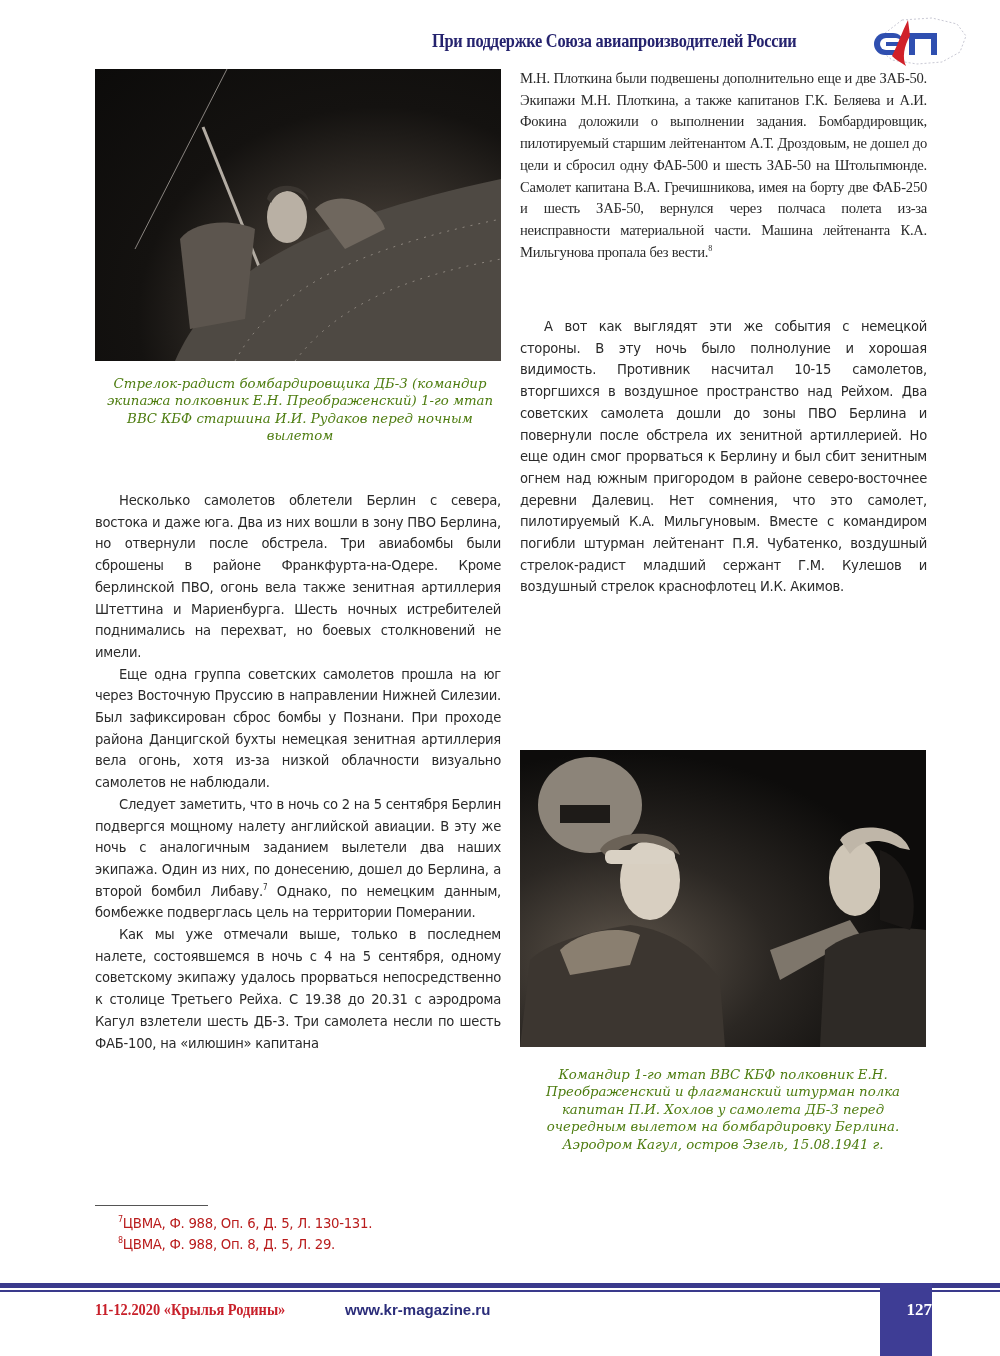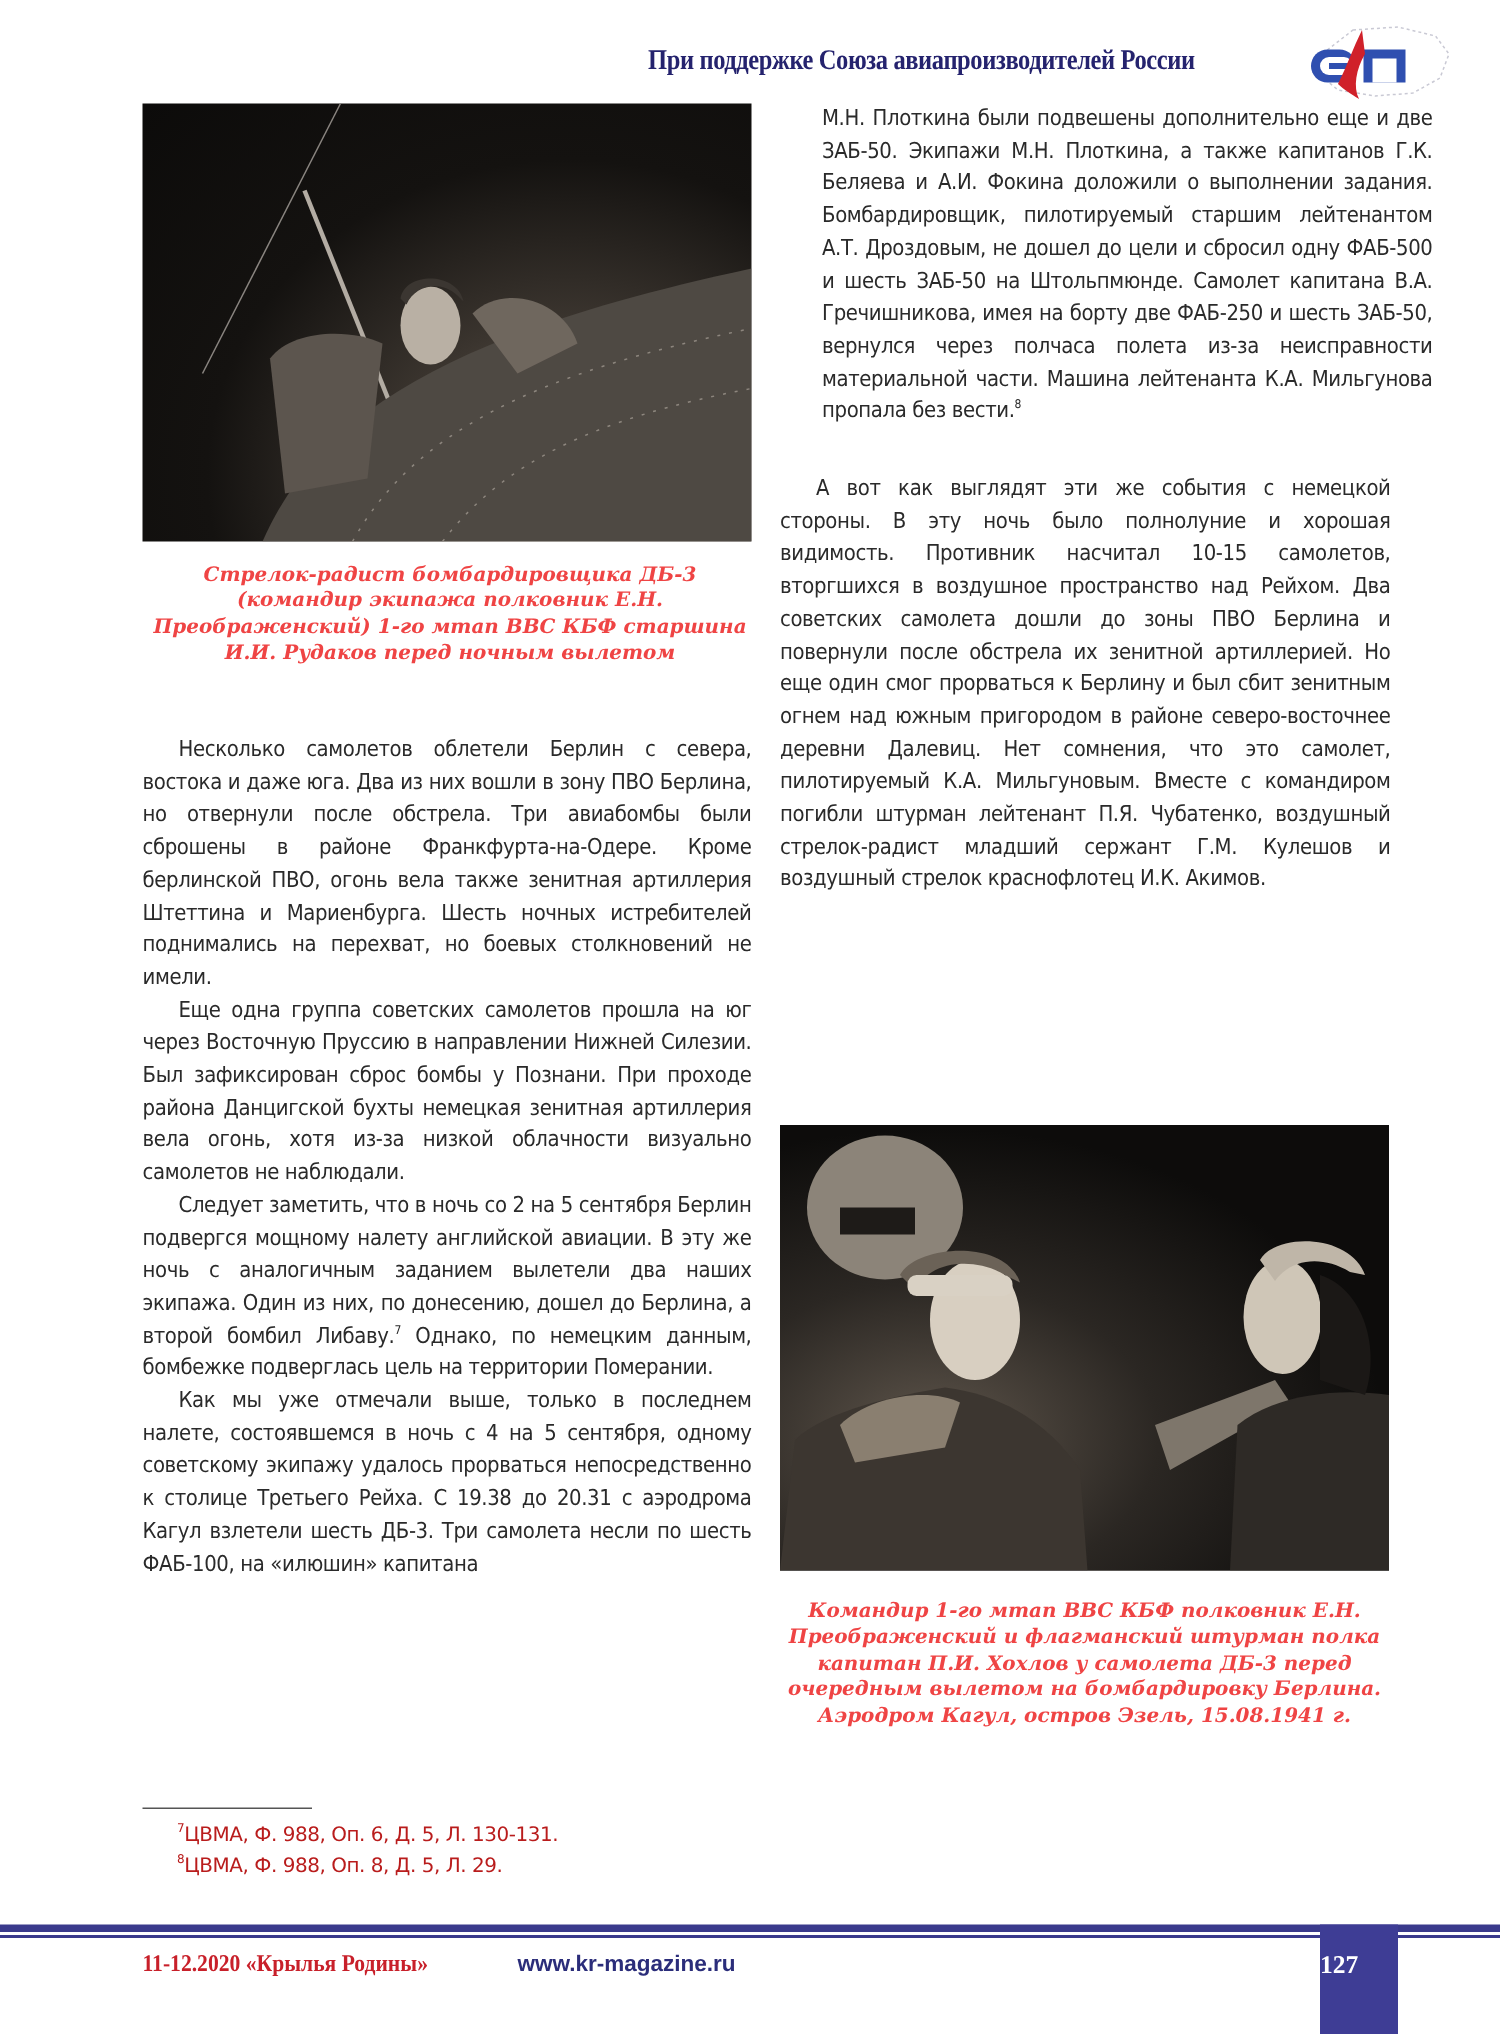--- a/index.html
+++ b/index.html
@@ -10,38 +10,38 @@
                   font-weight:bold; font-size:19px; color:#25236e; letter-spacing:-0.3px;
                   transform:scaleX(0.86); transform-origin:left center; white-space:nowrap; }
   .logo { position:absolute; left:840px; top:16px; width:110px; height:52px; }
   .photo { position:absolute; background:#111; overflow:hidden; }
   .photo1 { left:95px; top:69px; width:406px; height:292px;
             background: radial-gradient(ellipse at 70% 85%, #6b6258 0%, #3a342e 30%, #141210 60%, #0c0b0a 100%); }
   .photo2 { left:520px; top:750px; width:406px; height:297px;
             background: radial-gradient(ellipse at 25% 70%, #5e554b 0%, #2b2723 35%, #0d0c0b 70%),
                         radial-gradient(ellipse at 80% 70%, #4a433c 0%, #1a1715 50%); }
   .caption { position:absolute; font-family:"DejaVu Serif", "Liberation Serif", serif; font-style:italic;
-             font-weight:bold; color:#ef4444; font-size:13.3px; line-height:17.4px; text-align:center; }
+             font-weight:normal; color:#4d7c0f; font-size:13.3px; line-height:17.4px; text-align:center; }
   .caption1 { left:98px; top:375px; width:404px; }
   .caption2 { left:520px; top:1066px; width:406px; }
   .text { position:absolute; font-size:14.6px; line-height:21.7px; text-align:justify; color:#2a2a2a;
           font-family:"DejaVu Sans Condensed", "DejaVu Sans", sans-serif; letter-spacing:-0.25px; }
   .text p { margin:0; text-indent:0; }
   .text p.ind { text-indent:24px; }
   .text-left { left:95px; top:489px; width:406px; }
-  .text-right-top { left:548px; top:68px; width:407px; }
+  .text-right-top { left:520px; top:68px; width:407px;font-family:Liberation Serif, serif; }
   .text-right-mid { left:520px; top:315px; width:407px; }
   sup { font-size:8px; vertical-align:6px; line-height:0; }
   .fn-rule { position:absolute; left:95px; top:1205px; width:113px; height:1px; background:#555; }
   .footnotes { position:absolute; left:118px; top:1213px; font-size:13.3px; line-height:21px; color:#b91c1c;
                font-family:"DejaVu Sans", sans-serif; letter-spacing:-0.3px; }
   .footer-line1 { position:absolute; left:0; top:1283px; width:1000px; height:5px; background:#3a3a8c; }
   .footer-line2 { position:absolute; left:0; top:1290px; width:1000px; height:2px; background:#3a3a8c; }
   .page-tab { position:absolute; left:880px; top:1283px; width:52px; height:73px; background:#3e3d95; }
-  .page-num { position:absolute; left:880px; top:1300px; width:52px; text-align:left; color:#fff;
+  .page-num { position:absolute; left:880px; top:1300px; width:52px; text-align:right; color:#fff;
               font-family:"Liberation Serif", serif; font-weight:bold; font-size:17px; }
   .footer-issue { position:absolute; left:95px; top:1301px; font-family:"Liberation Serif", serif;
                   font-weight:bold; font-size:16px; color:#c8202a; transform:scaleX(0.9); transform-origin:left center; white-space:nowrap; }
   .footer-url { position:absolute; left:345px; top:1301px; font-family:"Liberation Sans", sans-serif;
                 font-weight:bold; font-size:15px; color:#2b2d7a; white-space:nowrap; }
 </style>
 </head>
 <body>
 
 <div class="header">

